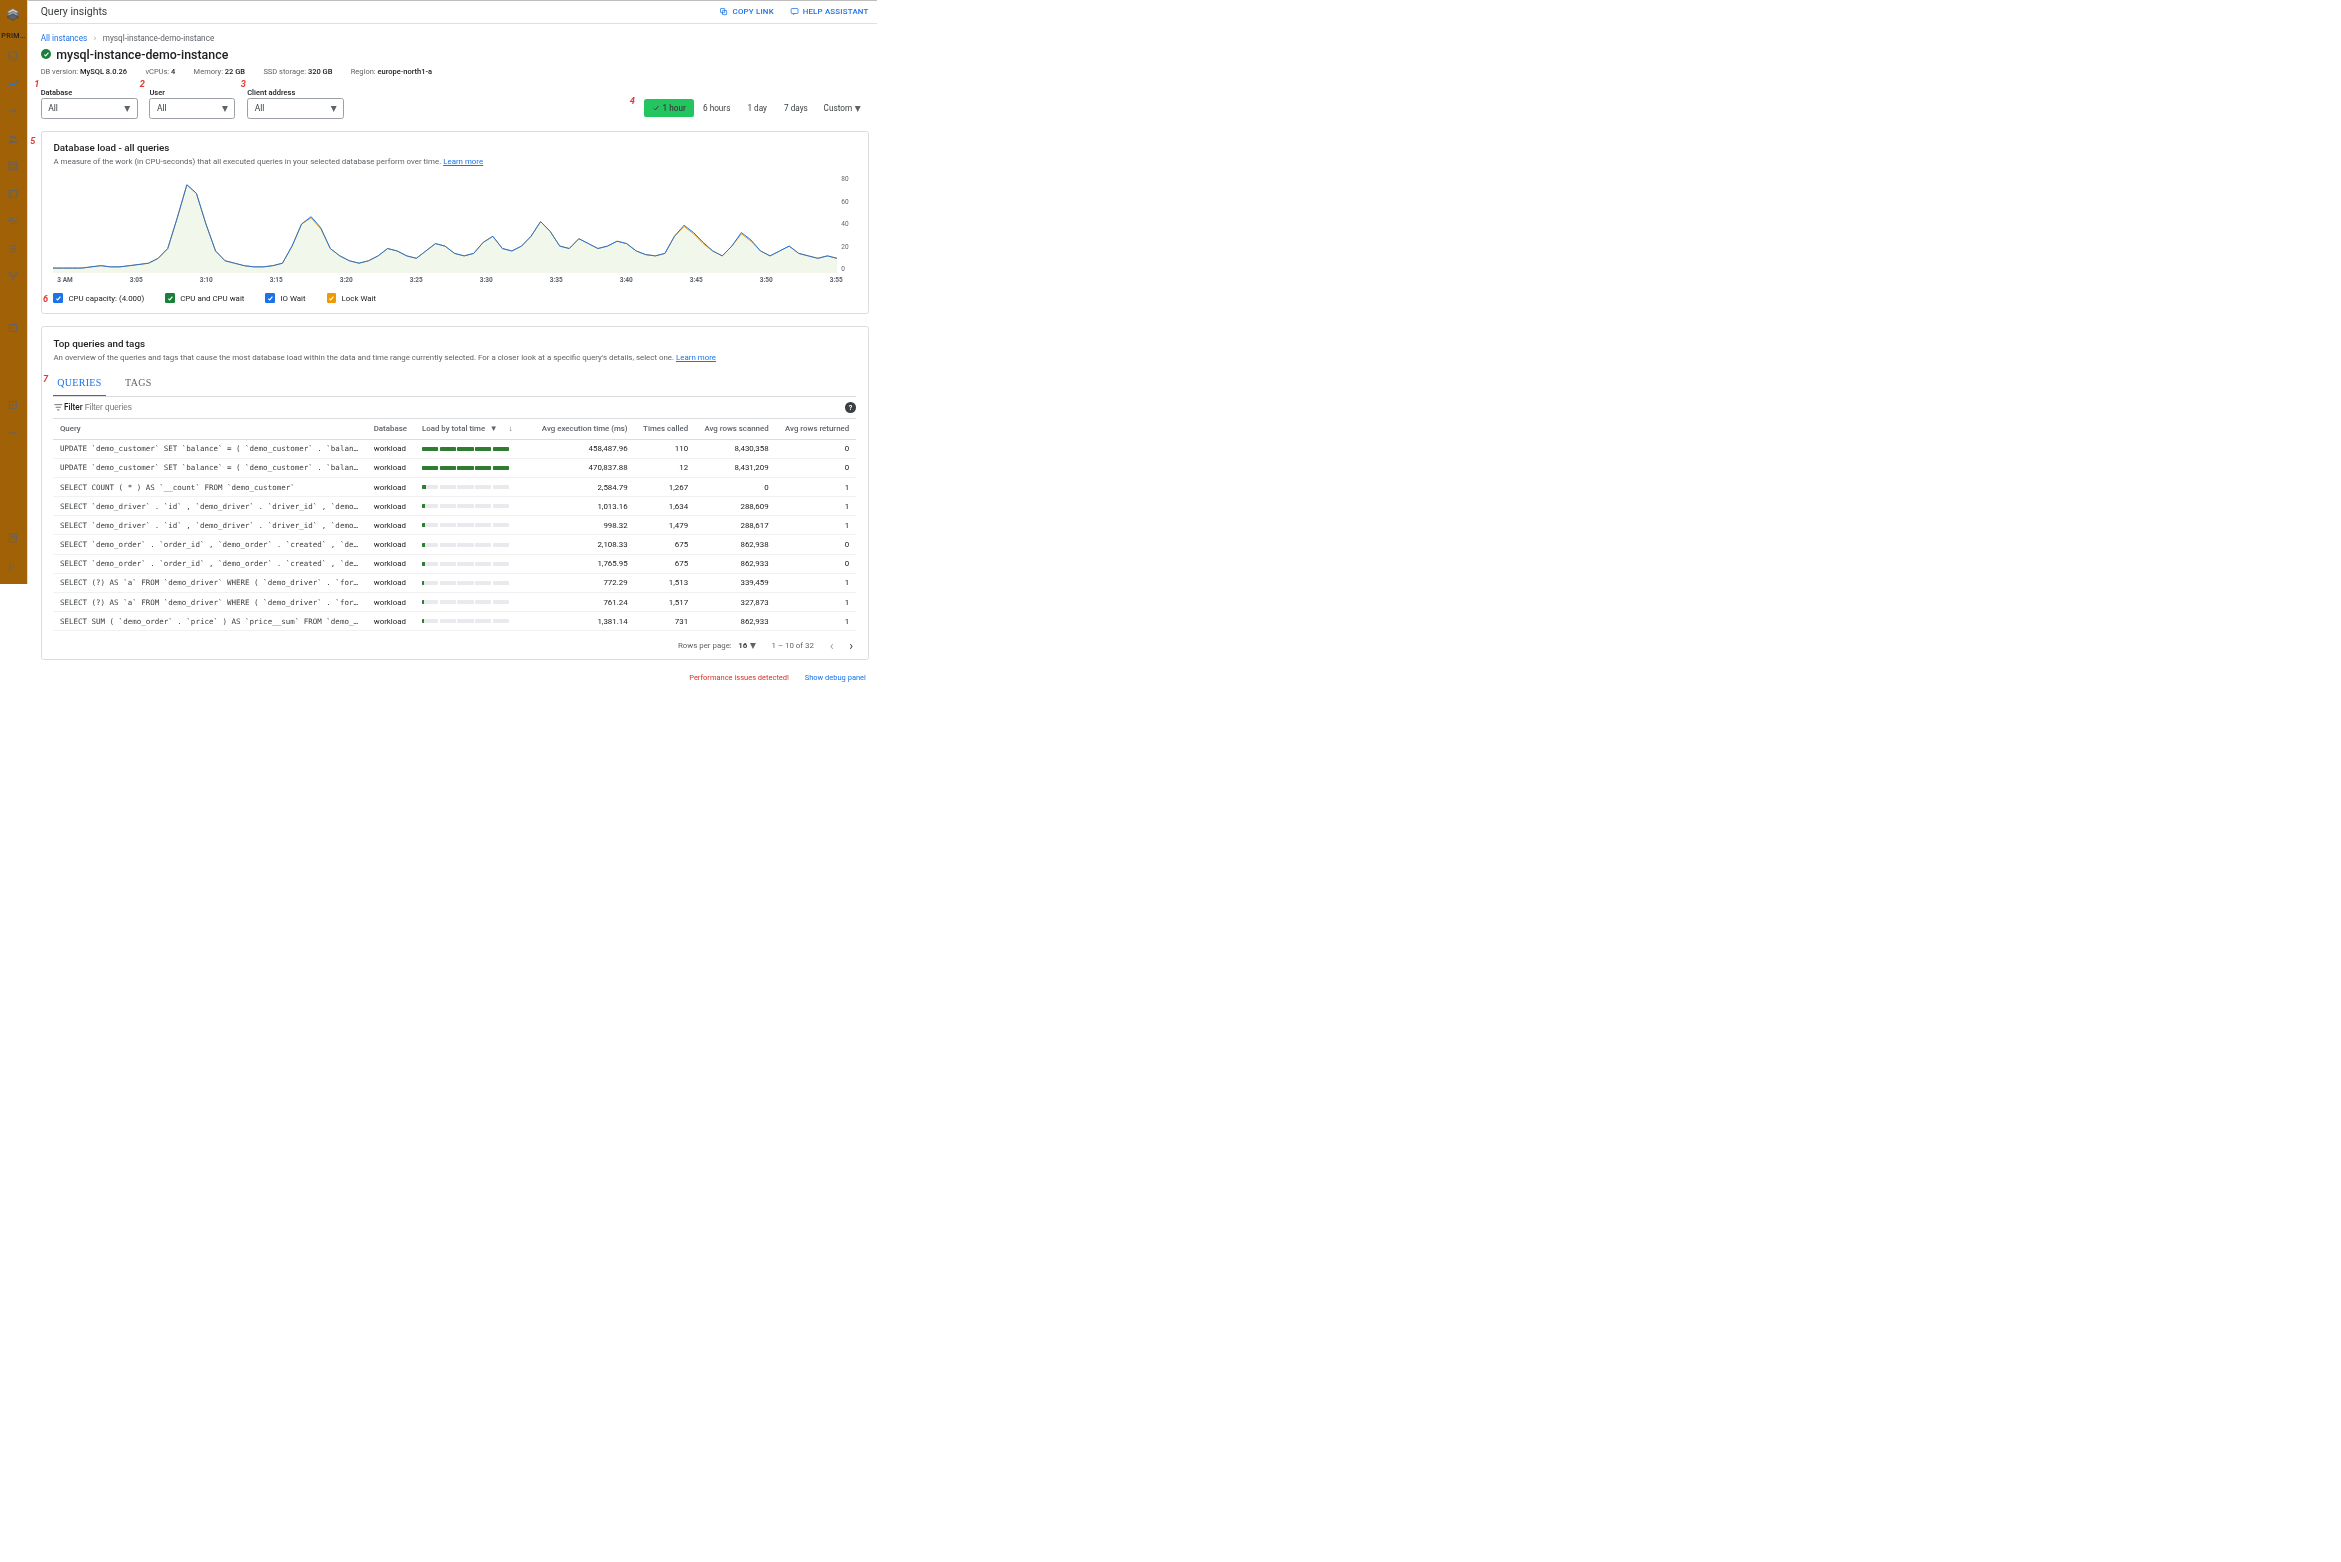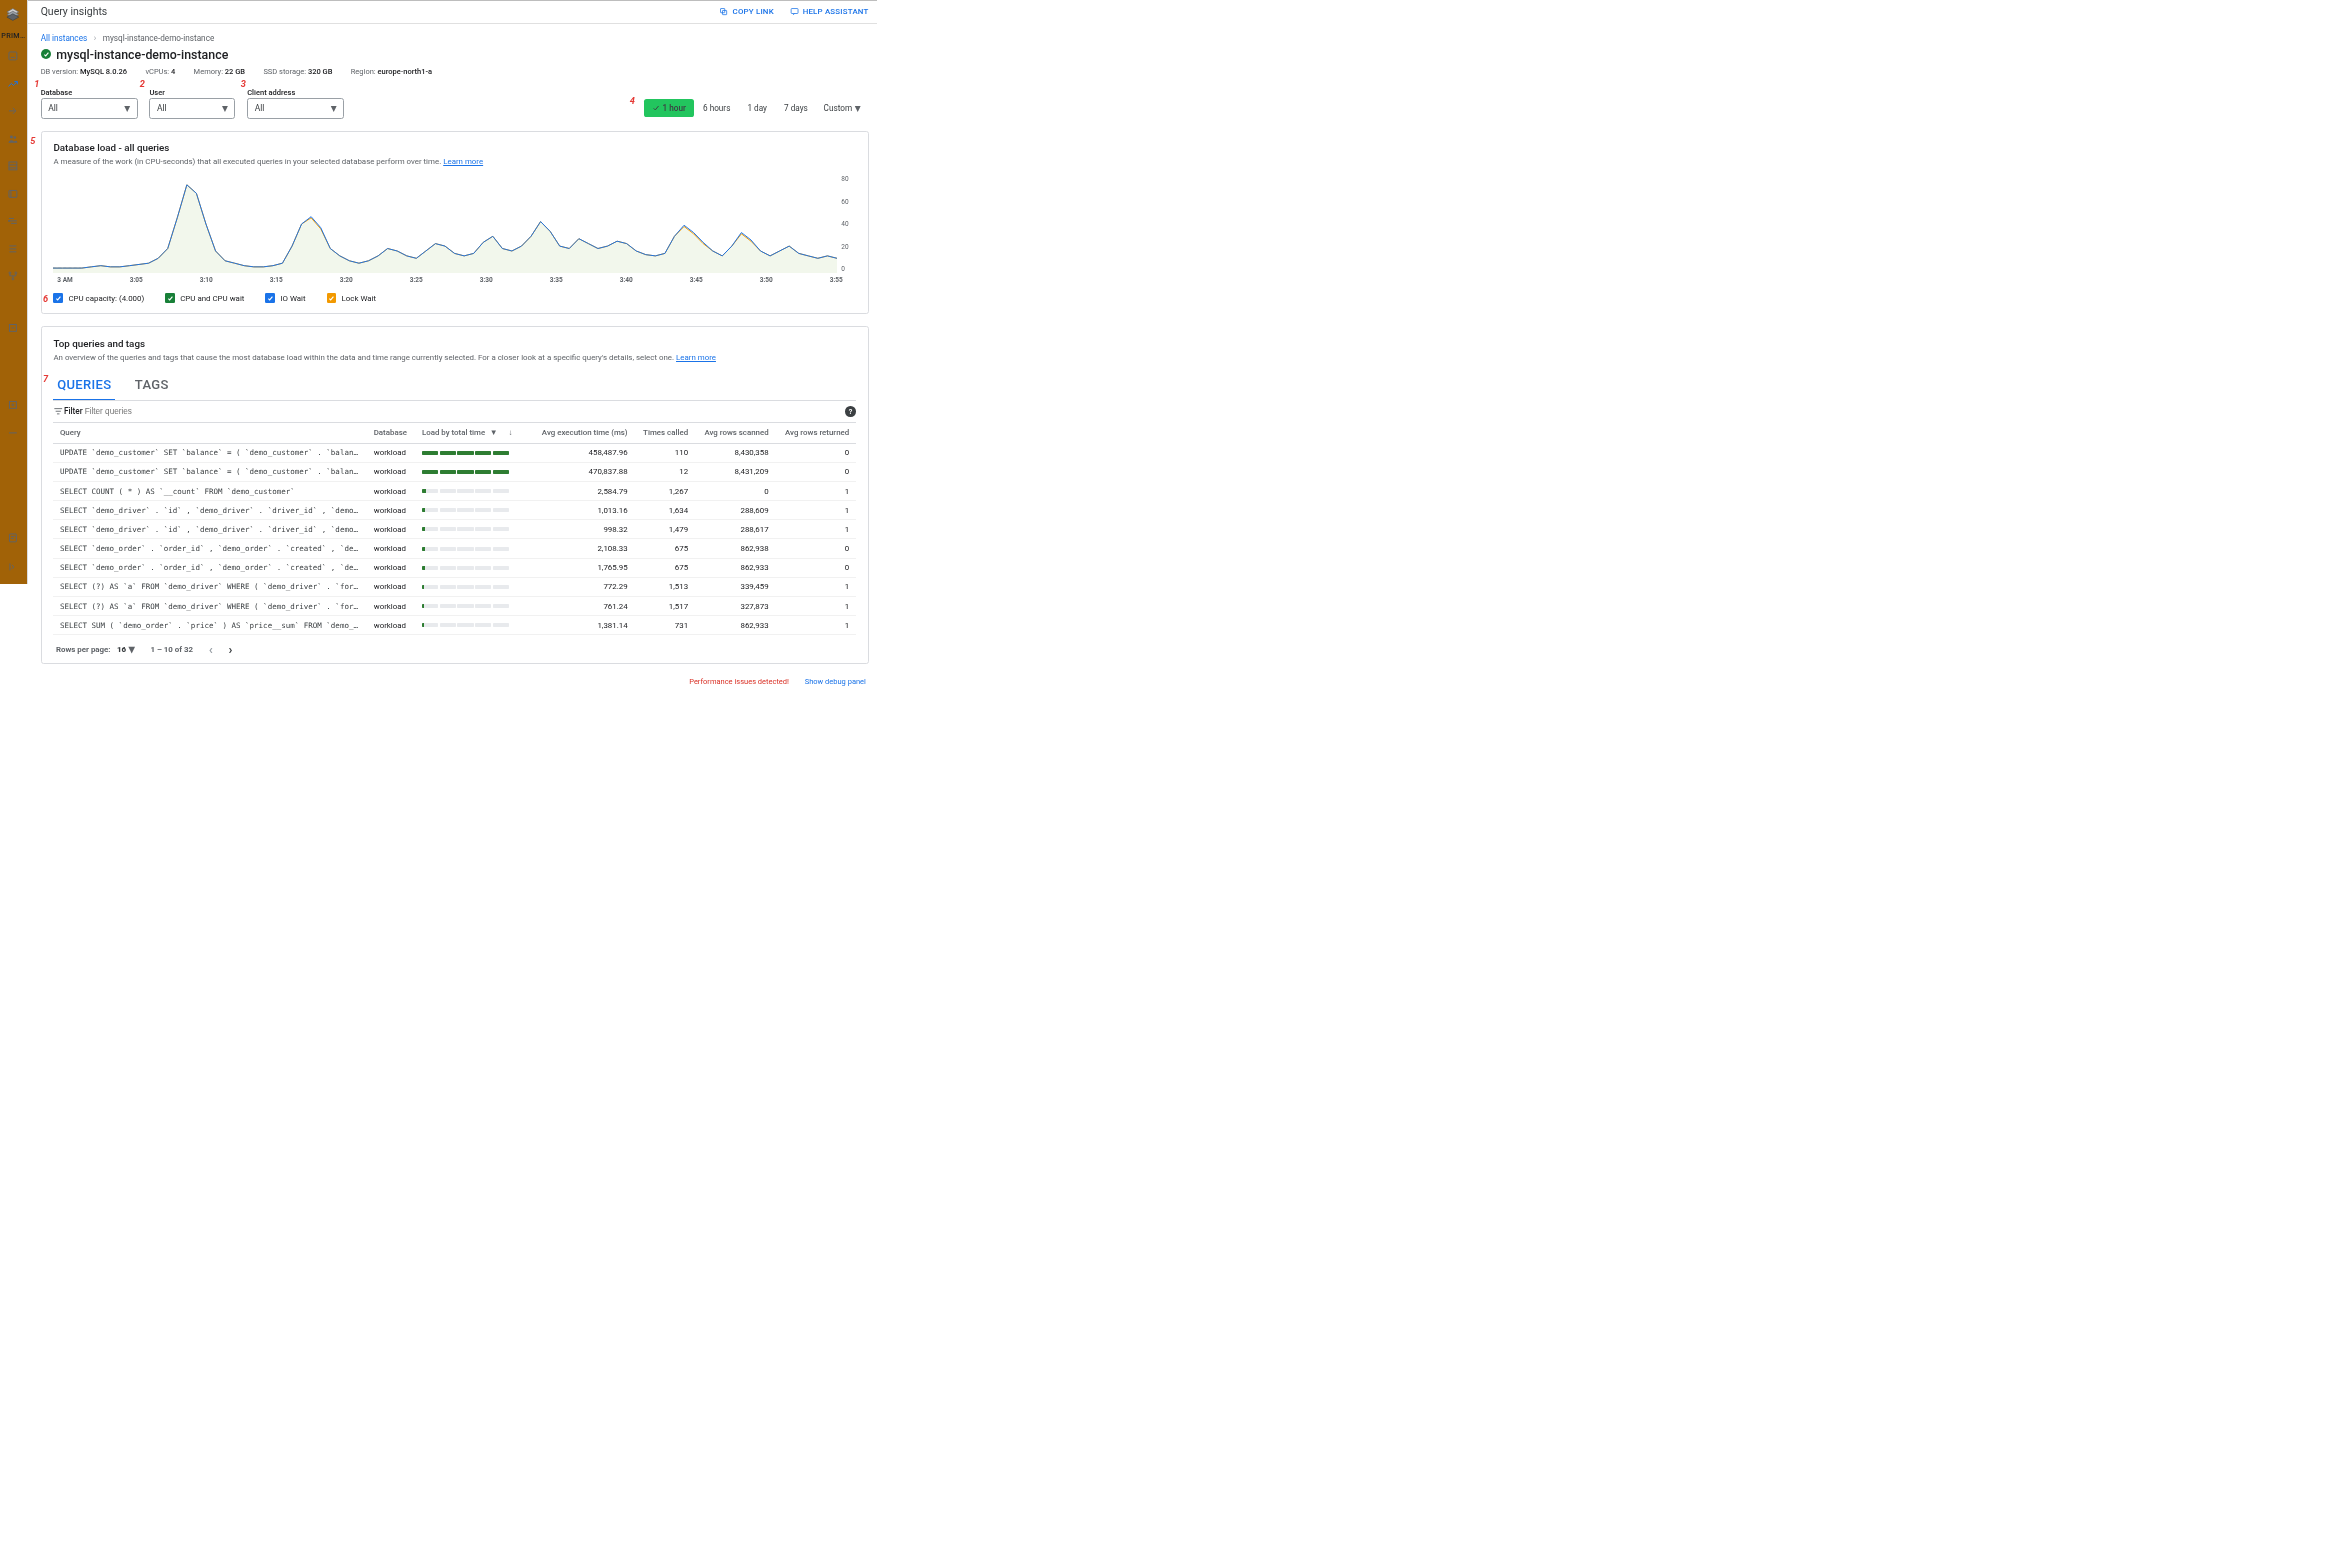--- a/index.html
+++ b/index.html
@@ -187,26 +187,27 @@
   .chk {
     width: 9.8px; height: 9.8px; border-radius: 1.3px;
     display: inline-flex; align-items: center; justify-content: center;
     color: #fff; font-size: 7.2px;
   }
 
   
   .tabs { display: flex; gap: 15.7px; border-bottom: 0.7px solid var(--border); margin-top: 7.9px; }
   .tab {
     padding: 6.5px 3.9px;
-    font-size: 13px;
+    font-size: 10px;
     color: var(--text-secondary);
     font-weight: 500;
     letter-spacing: 0.3px;
     border-bottom: 1.3px solid transparent;
     cursor: pointer;
+    font-family: Liberation Serif, serif;
   }
   .tab.active { color: var(--blue); border-bottom-color: var(--blue); }
 
   .filter-row {
     display: flex; align-items: center; gap: 0;
     padding: 5.2px 0;
     border-bottom: 0.7px solid var(--border);
   }
   .filter-row .flabel { font-weight: 500; font-size: 8.2px; }
   .filter-row input {
@@ -257,26 +258,25 @@
     border-radius: 0.7px;
     position: relative;
     overflow: hidden;
   }
   .bar-fill {
     position: absolute; inset: 0;
     background: #2e7d32;
   }
 
   .pager {
-    display: flex; align-items: center; 
+    display: flex; align-items: center; justify-content: flex-end;
     gap: 15.7px;
     padding: 6.5px 2.6px 2.6px;
     font-size: 7.9px;
     color: var(--text-secondary);
-    font-weight: bold;
   }
   .pager .rpp { display: flex; align-items: center; gap: 6.5px; }
 
   .footer-bar {
     margin-top: 1.3px;
     display: flex; justify-content: flex-end; gap: 15.7px;
     font-size: 7.5px;
     padding: 1.3px 2.6px 3.9px;
   }
   .footer-bar .perf { color: #d93025; }

